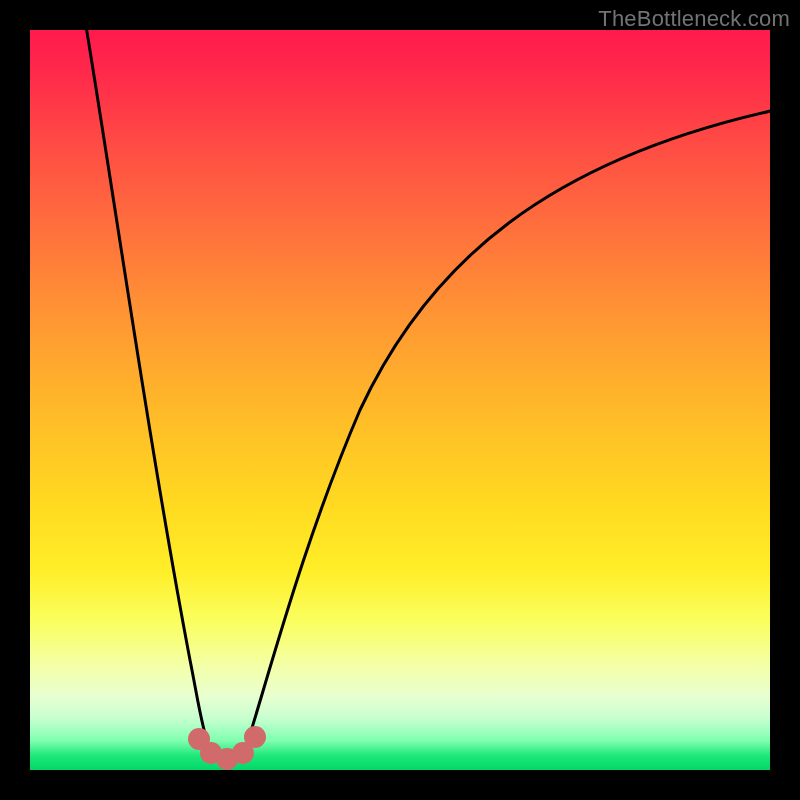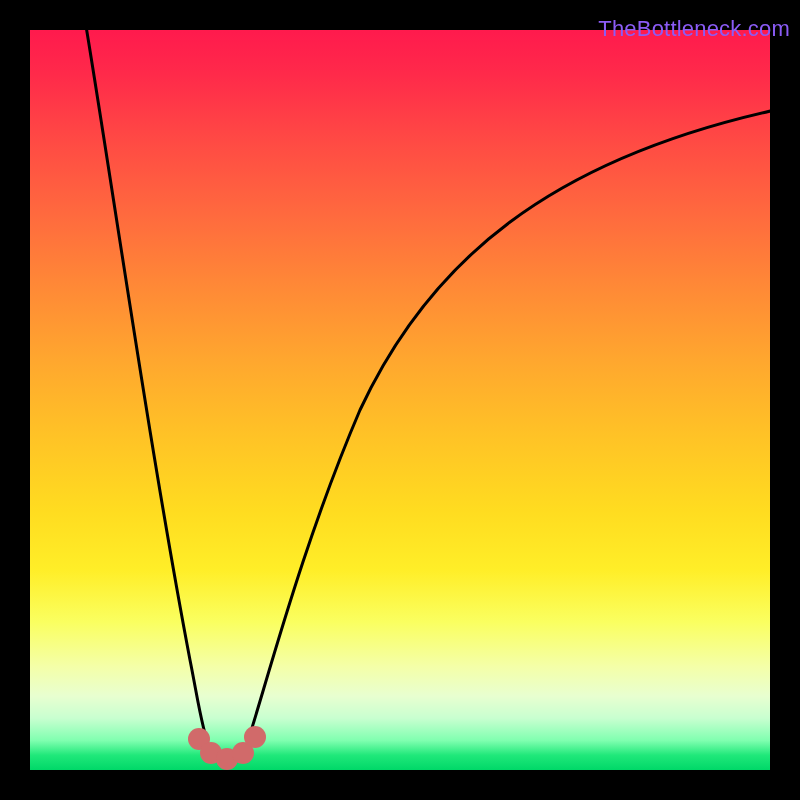--- a/index.html
+++ b/index.html
@@ -31,25 +31,25 @@
       #f4ffa8 86%,
       #e8ffd0 90%,
       #c8ffd0 93%,
       #80ffb0 96%,
       #20e87a 98%,
       #00d868 100%
     );
   }
   .watermark {
     position: absolute;
-    top: 16px;
+    top: 6px;
     right: 10px;
     font-size: 22px;
     font-weight: 500;
-    color: #8b5cf6;
+    color: #737373;
     letter-spacing: 0.2px;
     z-index: 5;
   }
   svg.curve {
     position: absolute;
     left: 0;
     top: 0;
     width: 740px;
     height: 740px;
     z-index: 3;

